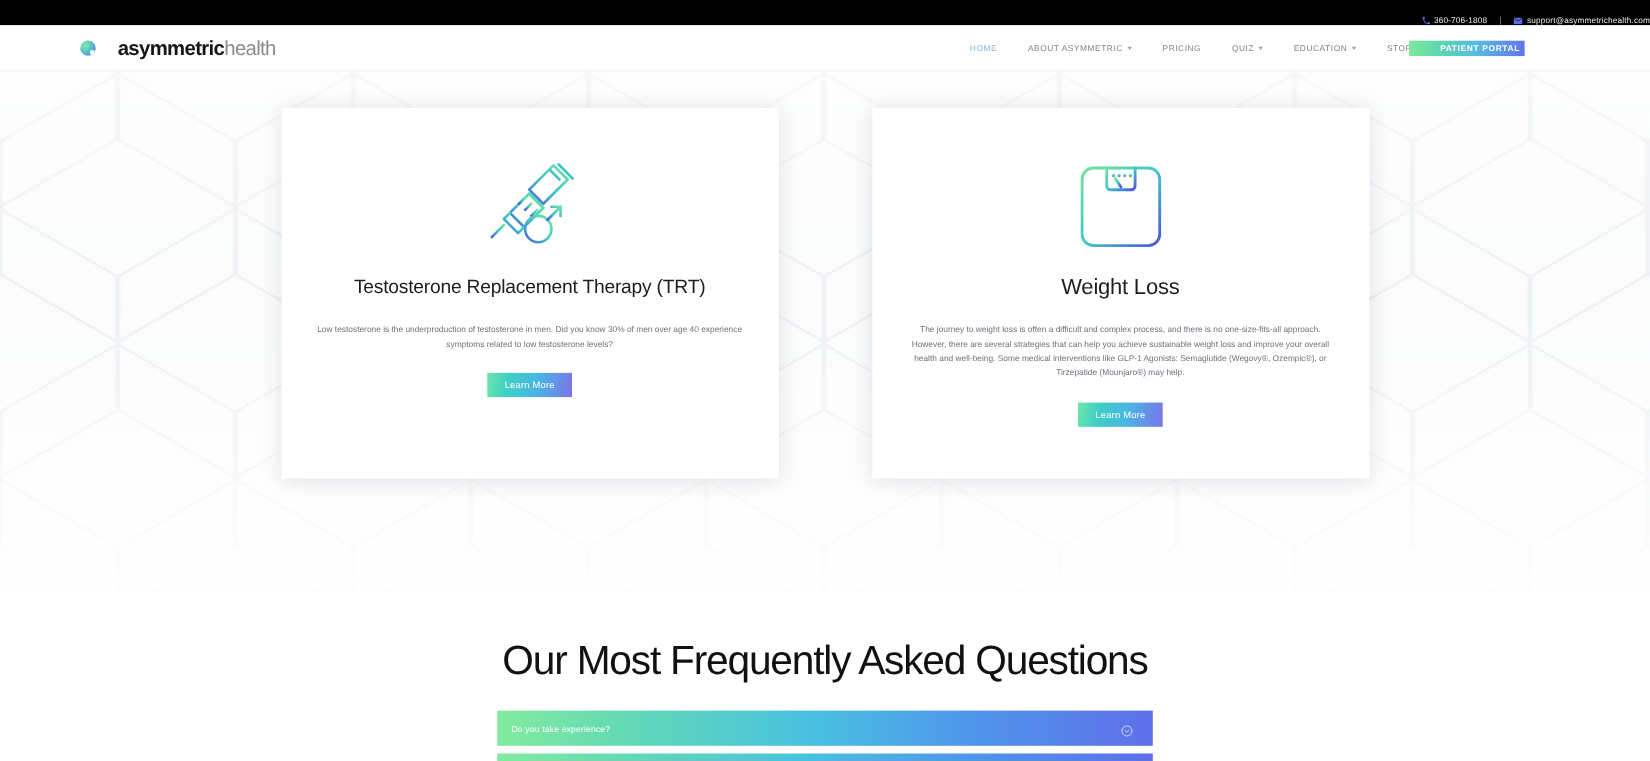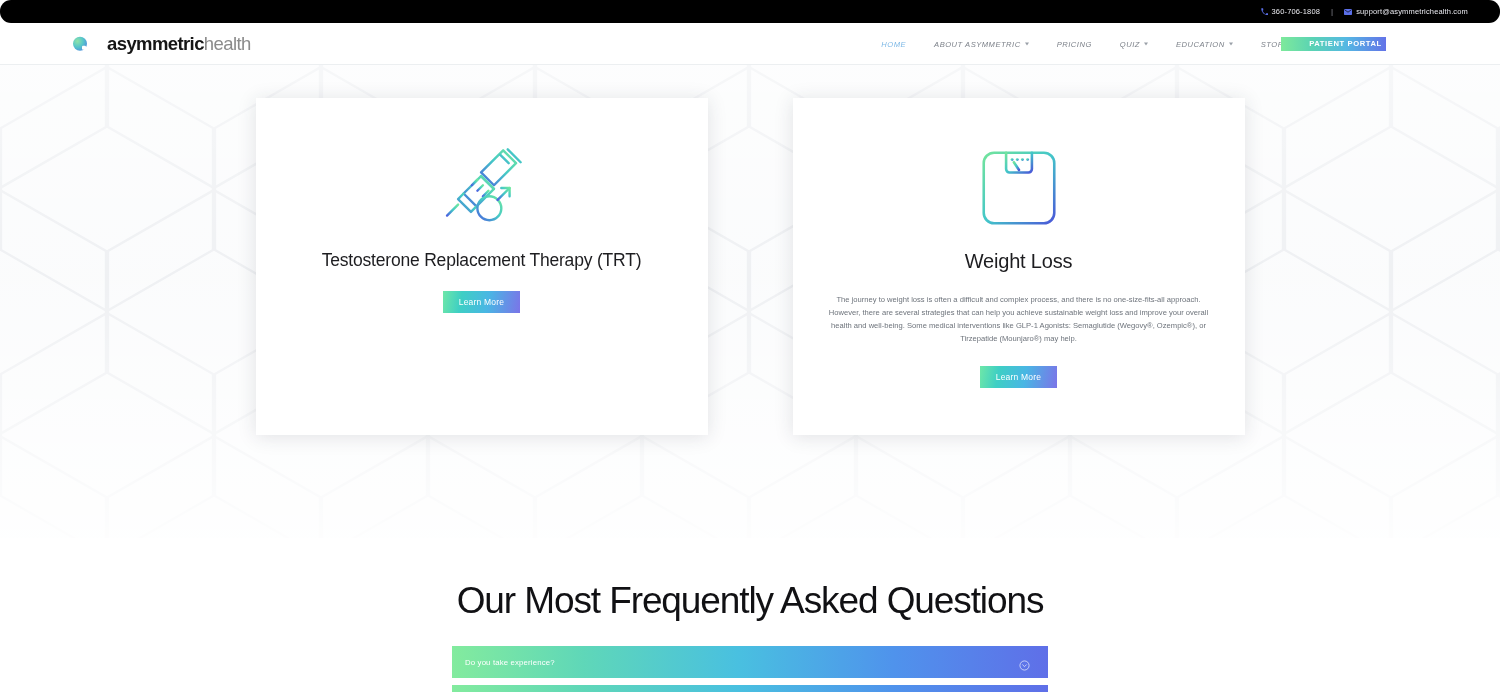--- a/index.html
+++ b/index.html
@@ -6,22 +6,22 @@
   html,body {
     width:1500px; height:692px; overflow:hidden;
     font-family:"Liberation Sans", sans-serif;
     background:#ffffff;
   }
   #page { position:relative; width:1500px; height:692px; overflow:hidden; background:#fff; }
 
   
   .topbar {
     position:absolute; top:0; left:0; width:1500px; height:23px;
-    background:#000000; display:flex; align-items:center;
-    justify-content:flex-end; padding-right:32px; gap:0;border-radius:11px;
+    background:#000000; display:flex; align-items:flex-end;
+    justify-content:flex-end; gap:0;
   }
   .topbar-item { display:flex; align-items:center; gap:4px; }
   .topbar-text {
     font-size:7.5px; color:#e8e8ee; letter-spacing:.15px; font-weight:400;
   }
   .topbar-sep { color:#8c8c96; font-size:8px; margin:0 11px; }
   .ic-phone, .ic-mail { display:inline-block; line-height:0; }
   .ic-phone svg, .ic-mail svg { display:block; }
 
   
@@ -37,21 +37,21 @@
     position:relative; flex:none; }
   .logo-mark::after{
     content:""; position:absolute; right:1.5px; bottom:1px; width:3.4px; height:3.4px;
     background:#ffffff; border-radius:1px;
   }
   .logo-text { font-size:18.5px; letter-spacing:-.6px; white-space:nowrap; line-height:1; }
   .logo-bold { font-weight:700; color:#161616; }
   .logo-light { font-weight:300; color:#8b8b8b; }
 
   .nav { position:absolute; right:115px; top:50%; transform:translateY(-50%);
-         display:flex; align-items:center; gap:0;font-style:italic; }
+         display:flex; align-items:center; gap:0; }
   .nav-item {
     display:flex; align-items:center; gap:4px;
     font-size:7.6px; letter-spacing:.5px; color:#7d828a; text-transform:uppercase;
     padding:0 14px; white-space:nowrap; cursor:pointer; font-weight:400;
   }
   .nav-item.active { color:#7fb9e6; }
   .caret { width:0;height:0;border-left:2.6px solid transparent;border-right:2.6px solid transparent;
            border-top:3.2px solid #9aa0a8; display:inline-block; margin-top:1px; }
 
   .portal-btn {
@@ -228,20 +228,21 @@
               <path d="M51 59 L57 53"></path>
               <path d="M30 56 L24 62 L38 76 L44 70"></path>
               <path d="M24 68 L12 80"></path>
               <circle cx="58" cy="72" r="13"></circle>
               <path d="M67 63 L80 50"></path>
               <path d="M71 50 L80 50 L80 59"></path>
             </g>
           </svg>
         </div>
         <div class="card-title">Testosterone Replacement Therapy (TRT)</div>
+        <div class="card-body">Low testosterone is the underproduction of testosterone in men. Did you know 30% of men over age 40 experience symptoms related to low testosterone levels?</div>
         <button class="learn-btn">Learn More</button>
       </div>
 
       <div class="card c2">
         <div class="card-icon">
           <svg width="86" height="86" viewBox="0 0 100 100" fill="none">
             <defs>
               <linearGradient id="g2" x1="0" y1="0" x2="1" y2="1">
                 <stop offset="0%" stop-color="#72e49c"></stop>
                 <stop offset="50%" stop-color="#43c6c9"></stop>

